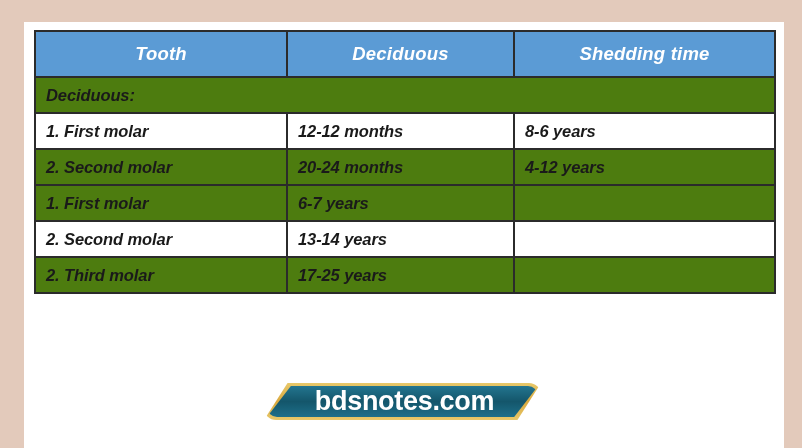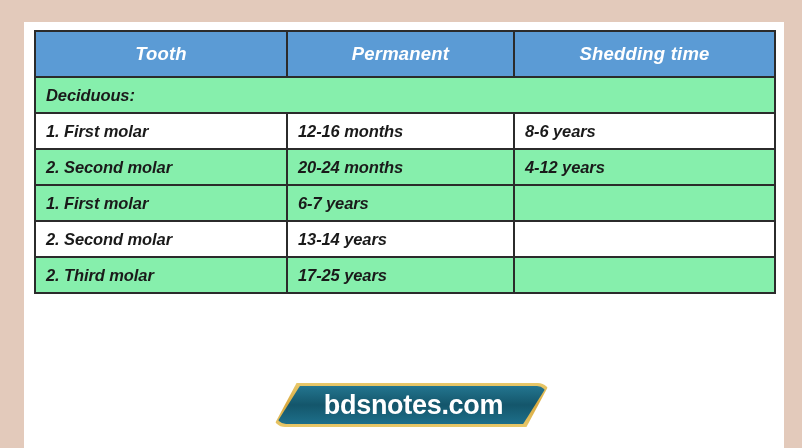--- a/index.html
+++ b/index.html
@@ -61,32 +61,32 @@
     background: #5b9bd5;
     color: #ffffff;
     text-align: center;
     font-size: 18.5px;
     font-weight: bold;
     height: 44px;
     letter-spacing: 0.2px;
   }
 
   
-  tr.row-blue  td { background: #86efac; }
+  tr.row-blue  td { background: #4d7c0f; }
   tr.row-white td { background: #ffffff; }
   tr.data-row  td { height: 34px; }
   tr.section-row td { height: 34px; }
 
   
   #logo-wrap {
     position: absolute;
-    left: 273px;
+    left: 264px;
     top: 383px;
     width: 277px;
-    height: 44px;
+    height: 37px;
   }
   #logo-border {
     position: absolute;
     inset: 0;
     background: linear-gradient(180deg, #e8c86a 0%, #d9a93f 50%, #e8c86a 100%);
     clip-path: polygon(8.5% 0%, 100% 0%, 91.5% 100%, 0% 100%);
     border-radius: 12px;
   }
   #logo-fill {
     position: absolute;
@@ -116,31 +116,31 @@
 
   <table class="data-table">
     <colgroup>
       <col class="c-tooth">
       <col class="c-eruption">
       <col class="c-shed">
     </colgroup>
     <thead>
       <tr class="header-row">
         <th>Tooth</th>
-        <th>Permanent</th>
+        <th>Deciduous</th>
         <th>Shedding time</th>
       </tr>
     </thead>
     <tbody id="table-body">
         <tr class="row-blue section-row">
           <td colspan="3">Deciduous:</td>
         </tr>
         <tr class="row-white data-row">
           <td>1. First molar</td>
-          <td>12-16 months</td>
+          <td>12-12 months</td>
           <td>8-6 years</td>
         </tr>
         <tr class="row-blue data-row">
           <td>2. Second molar</td>
           <td>20-24 months</td>
           <td>4-12 years</td>
         </tr>
         <tr class="row-blue data-row">
           <td>1. First molar</td>
           <td>6-7 years</td>

